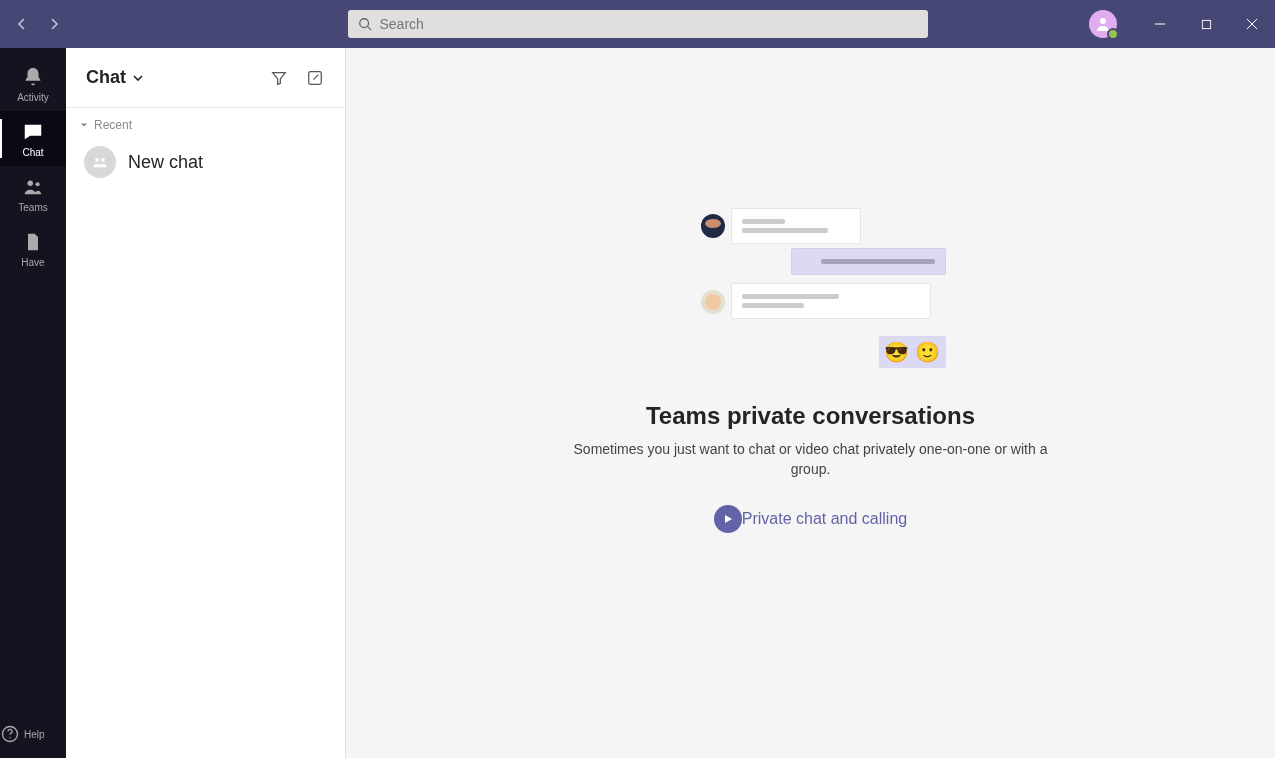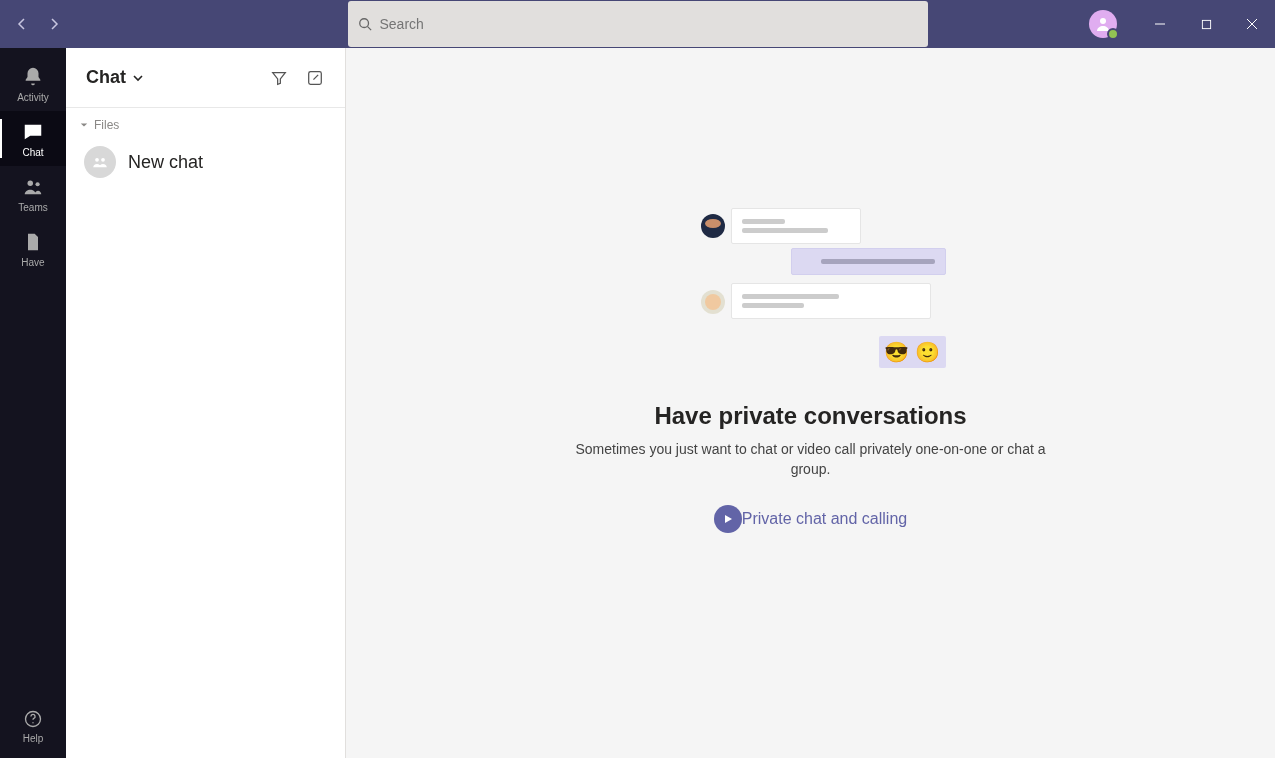--- a/index.html
+++ b/index.html
@@ -16,21 +16,21 @@
     position: relative;
   }
   .nav-arrows { display: flex; align-items: center; padding-left: 10px; gap: 8px; }
   .nav-arrows .arrow {
     width: 24px; height: 24px; display:flex; align-items:center; justify-content:center;
     cursor:pointer;
   }
   .nav-arrows svg { stroke: #c8c6e0; }
   .search-wrap {
     position:absolute; left:50%; transform:translateX(-50%);
-    width: 580px; height: 46px;
+    width: 580px; height: 28px;
     background: #e1dfdd;
     border-radius: 3px;
     display:flex; align-items:center;
     padding: 0 10px;
     gap:8px;
   }
   .search-wrap input {
     flex:1; border:none; background:transparent; outline:none;
     font-size: 14px; color:#555;
   }
@@ -62,21 +62,21 @@
     display:flex; flex-direction:column; align-items:center; gap:4px;
     color:#aaa; cursor:pointer; font-size:10px;
     position:relative;
   }
   .rail-item.active { background:#0b0a14; color:#fff; }
   .rail-item.active::before {
     content:""; position:absolute; left:0; top:8px; bottom:8px; width:2px; background:#fff;
   }
   .rail-item svg { fill: currentColor; }
   .rail-spacer { flex:1; }
-  .rail-help { width:66px; padding:14px 0; display:flex; flex-direction:column; align-items:center; gap:4px; color:#aaa; font-size:10px; cursor:pointer;}
+  .rail-help { width:66px; padding:14px 0; display:flex; align-items:center; gap:4px; color:#aaa; font-size:10px; cursor:pointer;}
 
   
   .list-panel {
     width: 280px; background:#fff; border-right:1px solid #e1dfdd;
     display:flex; flex-direction:column;
   }
   .list-header {
     height:60px; display:flex; align-items:center; padding:0 20px;
     border-bottom:1px solid #e8e8e8;
   }
@@ -215,21 +215,21 @@
               <rect x="3" y="3" width="14" height="14" rx="2"></rect>
               <path d="M13 6l1 1-5 5H8v-1l5-5z" fill="currentColor" stroke="none"></path>
             </svg>
         </div>
       </div>
     </div>
     <div class="section-label">
       <svg width="8" height="8" viewBox="0 0 10 10" fill="#8a8886">
           <path d="M1 3 L5 7 L9 3 z"></path>
         </svg>
-      <span>Files</span>
+      <span>Recent</span>
     </div>
     <div class="chat-item">
       <div class="chat-avatar">
         <svg width="18" height="18" viewBox="0 0 24 24">
             <circle cx="8" cy="9" r="2.5"></circle>
             <circle cx="16" cy="9" r="2.5"></circle>
             <path d="M3 19c0-2.5 2-4.5 5-4.5s5 2 5 4.5M11 19c0-2.5 2-4.5 5-4.5s5 2 5 4.5"></path>
           </svg>
       </div>
       <span class="chat-label">New chat</span>
@@ -251,22 +251,22 @@
         </div>
         <div class="il-face" style="left:0; top:82px; background:#e3e0d1;">
           <div style="position:absolute;inset:4px;border-radius:50%;background:#f0c9a0;"></div>
         </div>
         <div class="il-bubble" style="left:30px; top:75px; width:200px;">
           <div class="bar" style="width:55%;"></div>
           <div class="bar" style="width:35%;"></div>
         </div>
         <div class="il-emoji" style="left:178px; top:128px;">😎 🙂</div>
       </div>
-      <div class="empty-title">Have private conversations</div>
-      <div class="empty-sub">Sometimes you just want to chat or video call privately one-on-one or chat a group.</div>
+      <div class="empty-title">Teams private conversations</div>
+      <div class="empty-sub">Sometimes you just want to chat or video chat privately one-on-one or with a group.</div>
       <div class="cta">
         <div class="play">
           <svg width="10" height="10" viewBox="0 0 10 10">
               <path d="M2 1 L9 5 L2 9 z"></path>
             </svg>
         </div>
         <span>Private chat and calling</span>
       </div>
     </div>
   </div>

